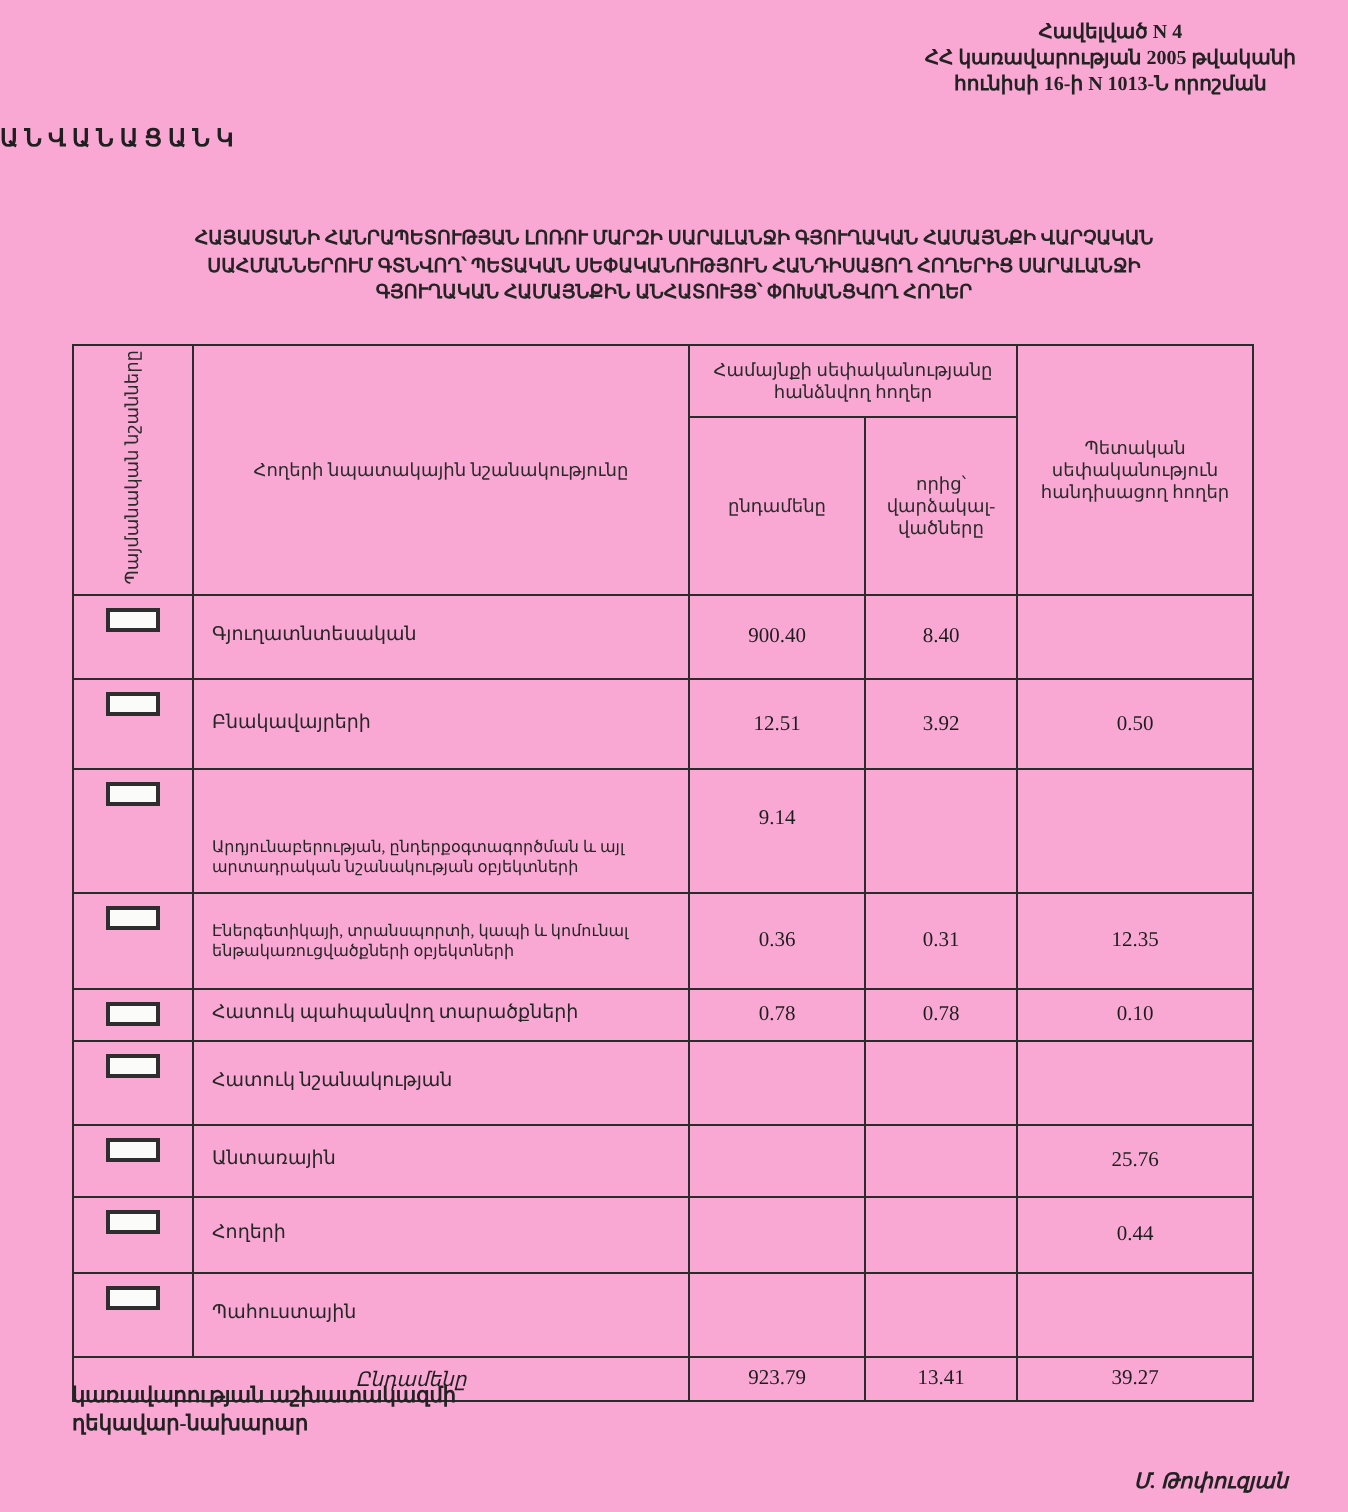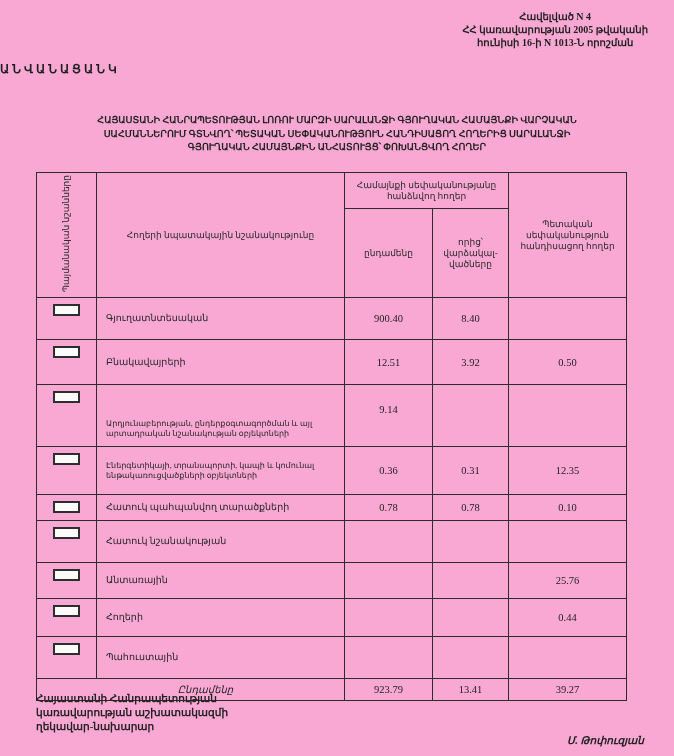--- a/index.html
+++ b/index.html
@@ -185,20 +185,19 @@
       <tr class="total-row">
         <td colspan="2" class="cell-total-label">Ընդամենը</td>
         <td class="cell-num">923.79</td>
         <td class="cell-num">13.41</td>
         <td class="cell-num">39.27</td>
       </tr>
     </tbody>
   </table>
 
   <div class="footer-left">
-    <div>Հայաստանի Հանրապետության</div>
     <div>կառավարության աշխատակազմի</div>
     <div>ղեկավար-նախարար</div>
   </div>
 
   <div class="footer-signature">Մ. Թոփուզյան</div>
 
 </div>
 
 </body></html>

